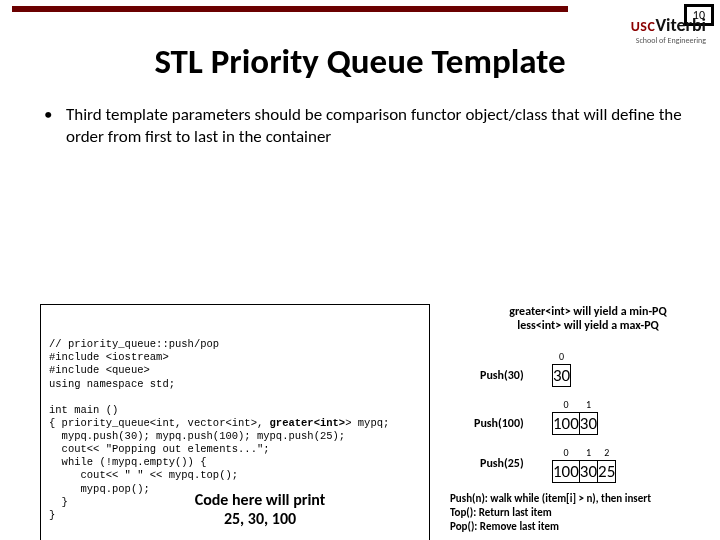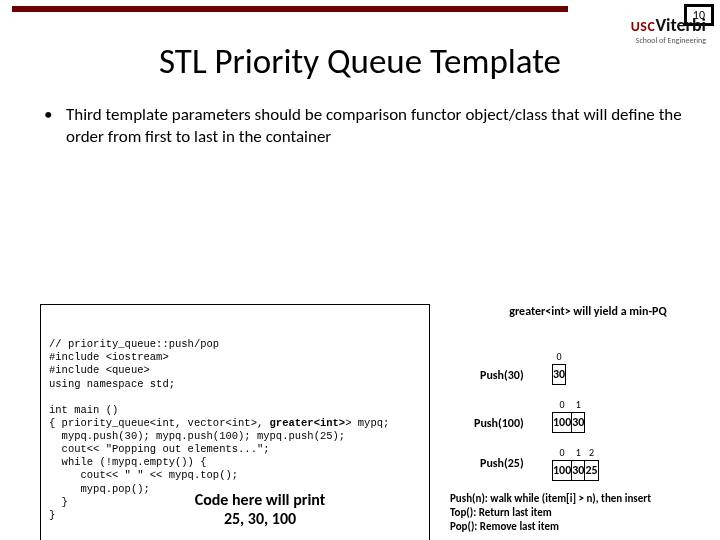--- a/index.html
+++ b/index.html
@@ -3,33 +3,33 @@
 <meta charset="utf-8">
 <style>
   * { box-sizing: border-box; margin: 0; padding: 0; }
   body { width: 720px; height: 540px; background: #fff; font-family: Calibri, Arial, sans-serif; position: relative; overflow: hidden; }
   .pagenum { position: absolute; top: 4px; right: 6px; border: 3px solid #000000; padding: 1px 6px; font-size: 12px; }
   .logo { position: absolute; top: 16px; right: 14px; font-size: 14px; text-align: right; line-height: 1; }
   .logo .usc { color: #8b0000; font-weight: bold; letter-spacing: .5px; }
   .logo .vit { color: #111; font-weight: bold; font-size: 18px; }
   .logo .sub { font-size: 8px; color: #555; margin-top: 2px; }
   .titlebar { position: absolute; top: 6px; left: 12px; width: 556px; height: 6px; background: #6b0000; }
-  .title { position: absolute; top: 40px; left: 0; width: 720px; text-align: center; font-size: 35px; font-weight: 400; color: #000; }
+  .title { position: absolute; top: 40px; left: 0; width: 720px; text-align: center; font-size: 35px; font-weight: 700; color: #000; }
   .bullets { position: absolute; top: 104px; left: 44px; width: 650px; font-size: 17px; line-height: 1.32; color: #000; }
   .bullets li { margin-bottom: 3px; list-style: none; position: relative; padding-left: 22px; }
   .bullets li:before { content: "•"; position: absolute; left: 0; }
   .codebox { position: absolute; top: 304px; left: 40px; width: 390px; border: 1px solid #000; padding: 20px 8px; font-family: "Courier New", monospace; font-size: 10.5px; line-height: 1.25; white-space: pre; }
   .codeline { white-space: pre; }
   .bold { font-weight: bold; }
   .caption { position: absolute; top: 490px; left: 160px; width: 200px; text-align: center; font-weight: bold; font-size: 16px; line-height: 1.2; }
   .note { position: absolute; top: 304px; left: 478px; width: 220px; text-align: center; font-weight: bold; font-size: 12px; line-height: 1.2; }
   .heap { position: absolute; left: 470px; font-size: 12px; }
   .heap .lbl { position: absolute; font-weight: bold; }
   .heap table { border-collapse: collapse; }
-  .heap td { border: 1px solid #000; width: 26px; height: 20px; text-align: center; font-weight: bold; font-size: 12px; }
+  .heap td { border: 1px solid #000; width: 26px; height: 20px; text-align: center; font-weight: normal; font-size: 17px; }
   .heap .idx { border: none; height: 14px; font-weight: normal; font-size: 10px; }
   .footnote { position: absolute; top: 492px; left: 450px; width: 260px; font-weight: bold; font-size: 11px; line-height: 1.25; }
 </style>
 </head>
 <body>
 
 <div class="pagenum">10</div>
 
 <div class="logo">
   <span class="usc">USC</span><span class="vit">Viterbi</span>
@@ -60,20 +60,21 @@
 <span class="codeline">}</span>
 </div>
 
 <div class="caption">
   <span>Code here will print</span><br>
   <span>25, 30, 100</span>
 </div>
 
 <div class="note">
   <span>greater&lt;int&gt; will yield a min-PQ</span><br>
+  <span>less&lt;int&gt; will yield a max-PQ</span>
 </div>
 
 <div class="heap" style="top:350px;">
   <span class="lbl" style="left:10px; top:18px;">Push(30)</span>
   <table style="position:absolute; left:82px; top:0;">
     <tbody>
         <tr>
           <td class="idx">0</td>
         </tr>
     <tr>

